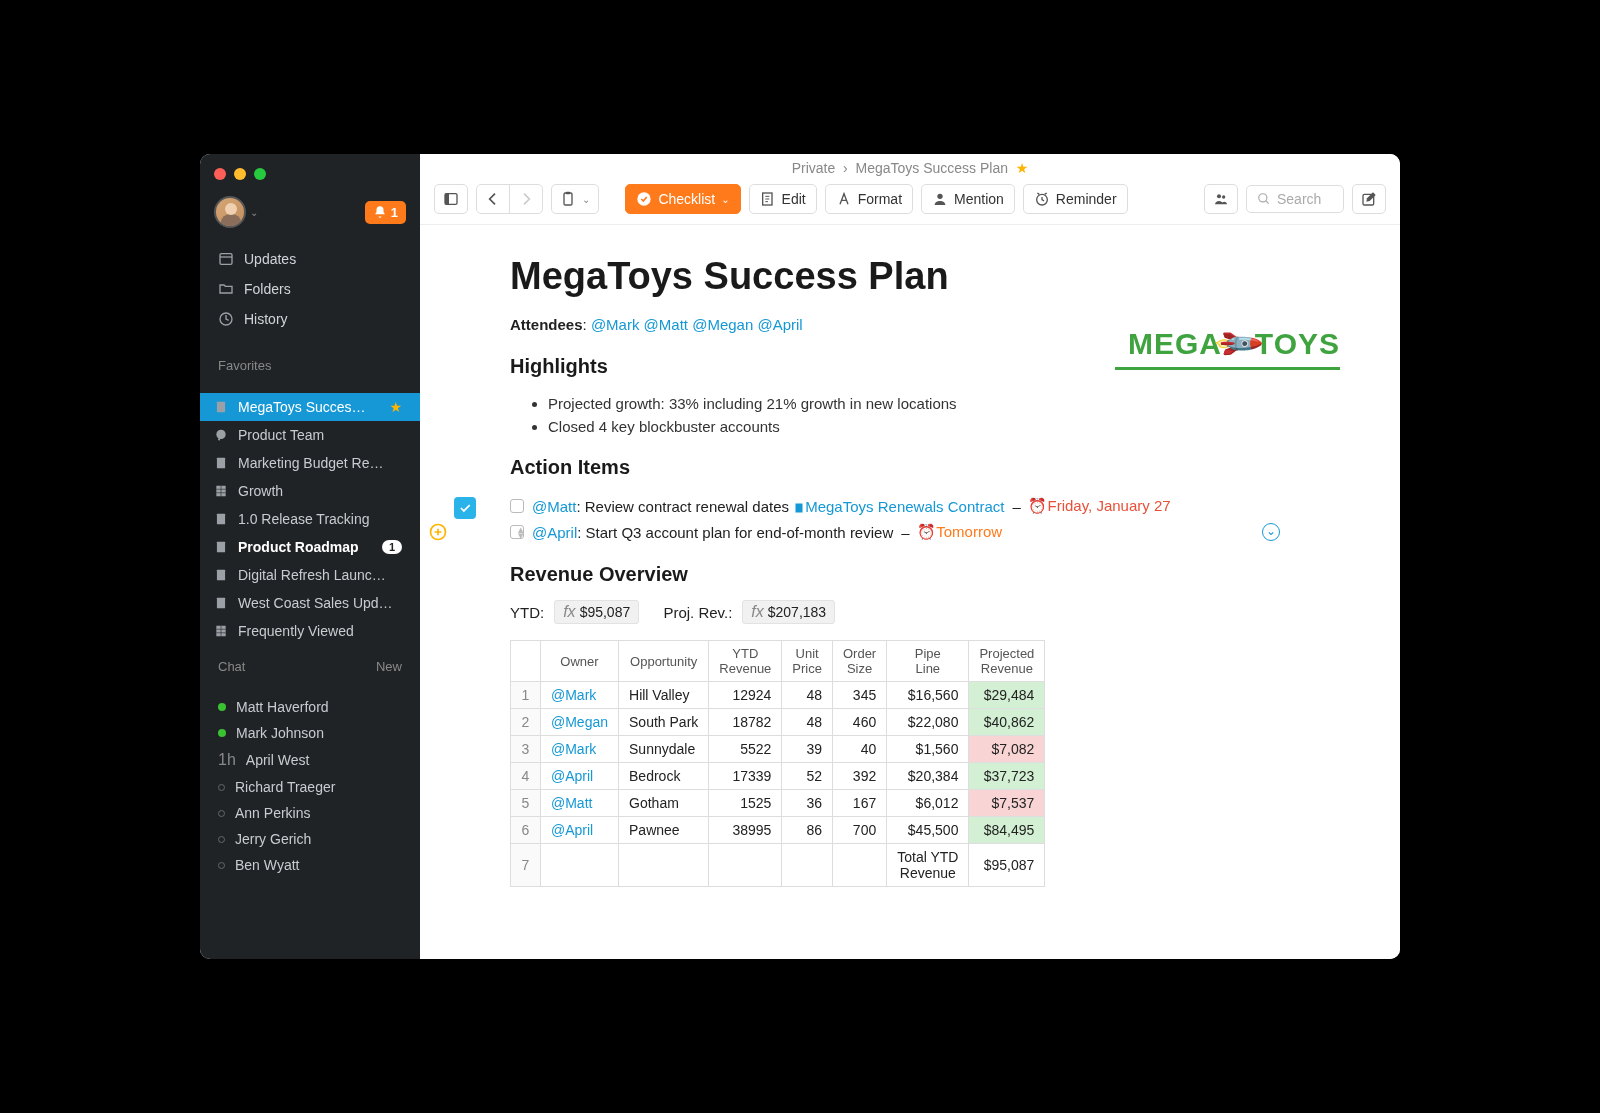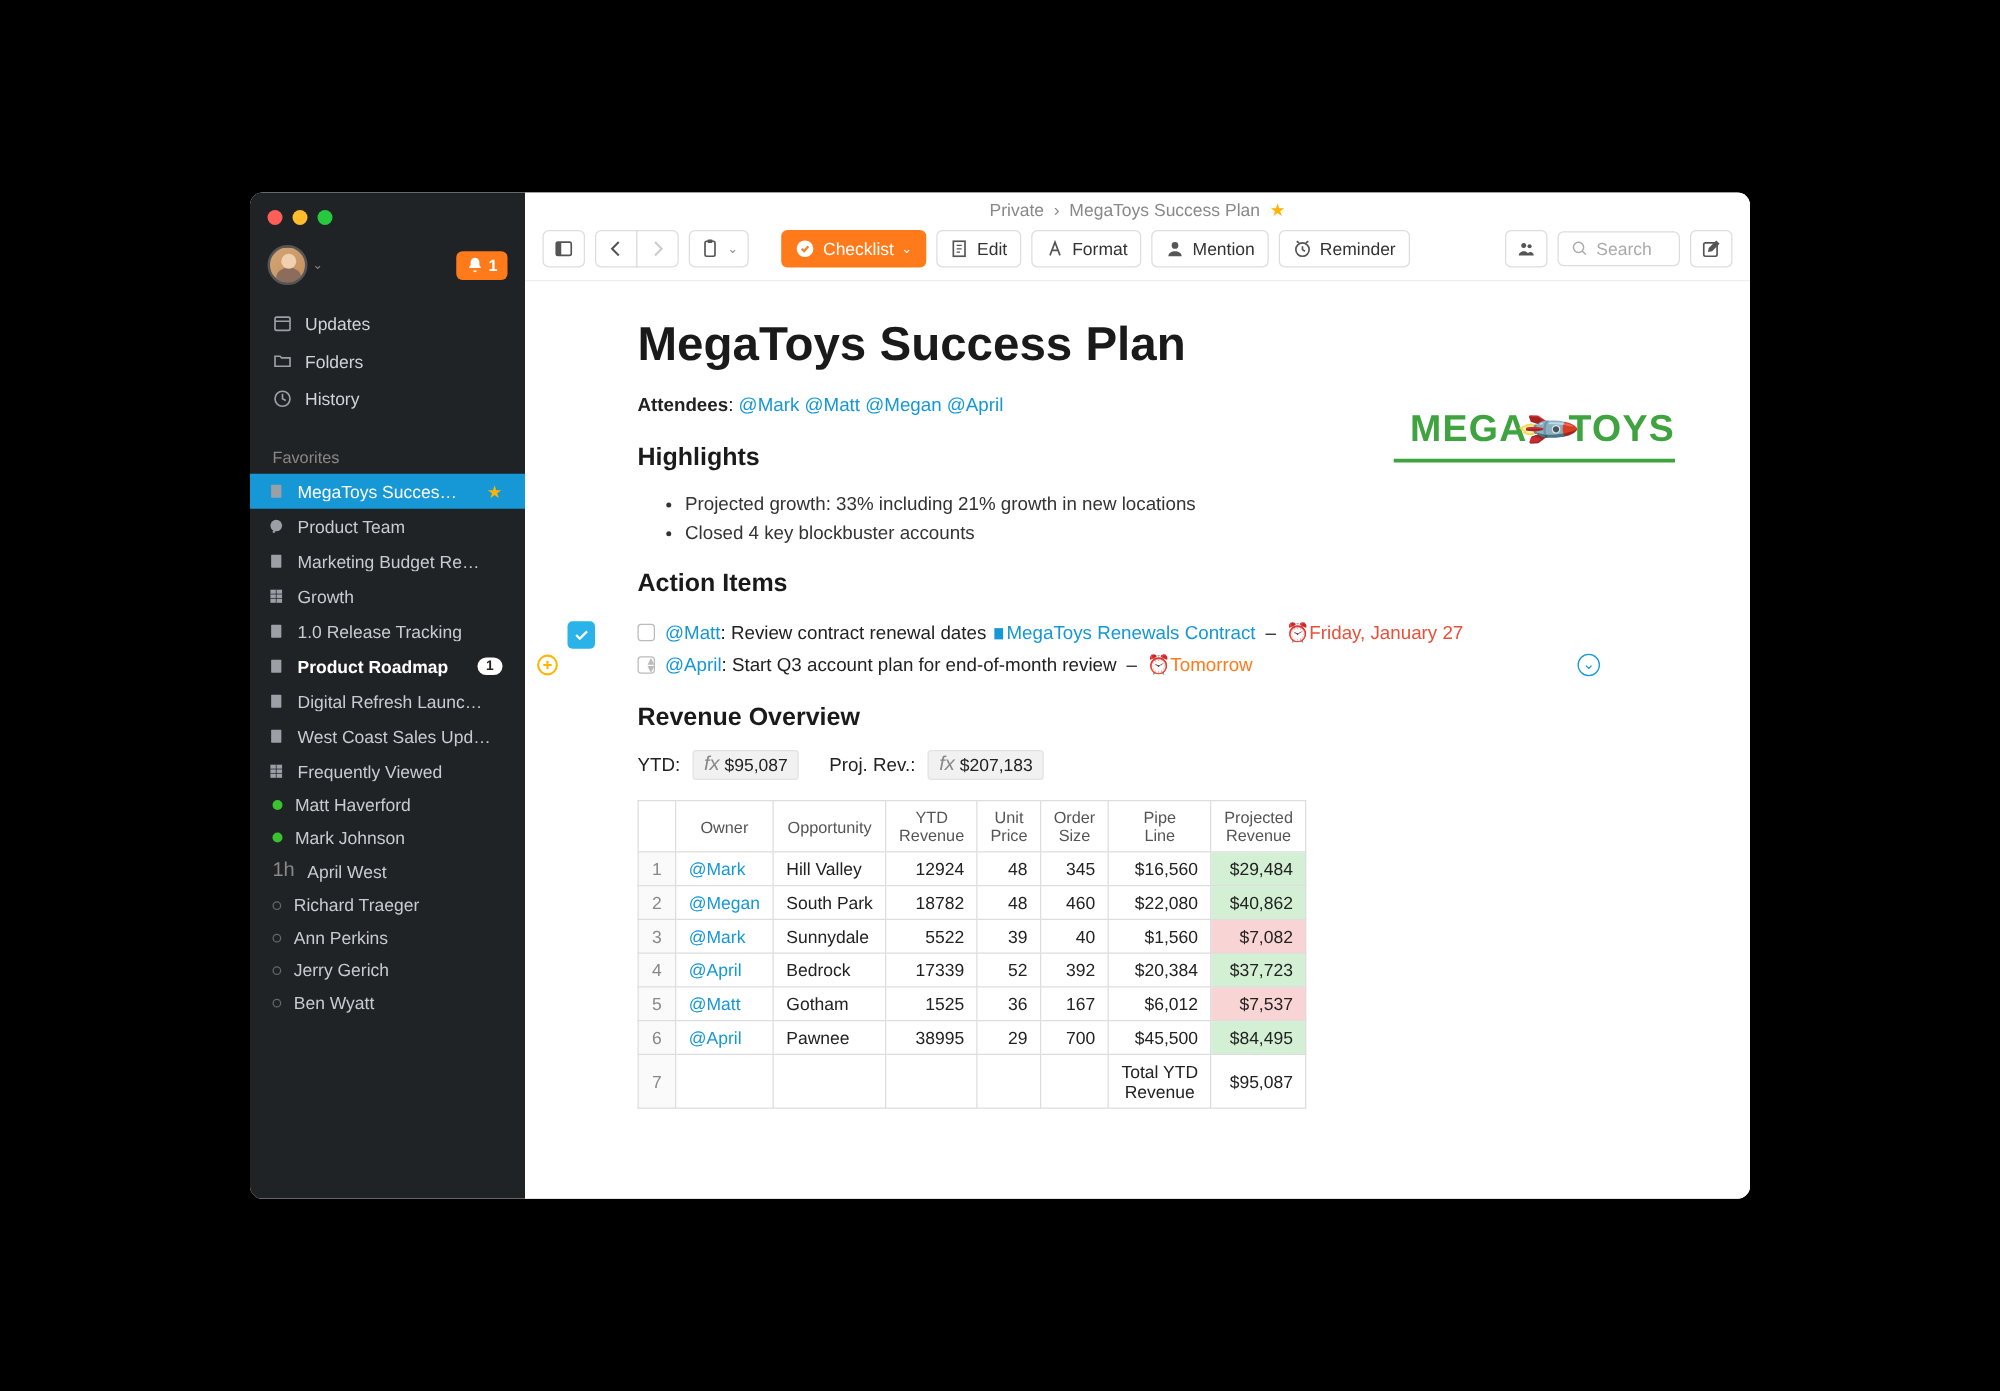--- a/index.html
+++ b/index.html
@@ -13,21 +13,21 @@
 .avatar { width: 32px; height: 32px; border-radius: 50%; background: linear-gradient(135deg,#d4a574,#c49060); border: 2px solid #555; position:relative; overflow:hidden;}
 .avatar::after{content:'';position:absolute;top:5px;left:9px;width:12px;height:12px;border-radius:50%;background:#f0d0b0;}
 .avatar::before{content:'';position:absolute;bottom:-4px;left:5px;width:20px;height:16px;border-radius:50% 50% 0 0;background:#8a6d5a;}
 .avwrap{display:flex;align-items:center;gap:4px;}
 .chev{color:#888;font-size:10px;}
 .notif { background: #ff7a1a; color: #fff; border-radius: 5px; padding: 4px 8px; font-weight: 600; display: flex; align-items: center; gap: 4px; font-size: 13px;}
 .notif svg{width:14px;height:14px;fill:#fff;}
 .sb-items { padding: 0 0 10px; }
 .sb-item { display: flex; align-items: center; gap: 10px; padding: 7px 18px; cursor: pointer; color:#d0d4d8;}
 .sb-icon { width: 16px; height: 16px; fill: #9aa0a6; flex-shrink:0;}
-.sb-section { padding: 14px 18px 6px; color: #888; font-size: 13px; display:flex; justify-content:space-between;}
+.sb-section { padding: 14px 18px 20px; color: #888; font-size: 13px; display:flex; justify-content:space-between;}
 .fav-item { display: flex; align-items: center; gap: 10px; padding: 6px 18px 6px 14px; cursor: pointer; font-size: 14px; position:relative;}
 .fav-item.active { background: #1598d5; color: #fff; }
 .fav-item .doc-icon { width: 14px; height: 16px; flex-shrink:0; }
 .fav-item .label { flex: 1; white-space: nowrap; overflow: hidden; text-overflow: ellipsis; }
 .fav-item.bold .label { font-weight: 700; color:#fff;}
 .badge { background: #fff; color: #222; border-radius: 10px; font-size: 11px; padding: 1px 7px; font-weight:700;}
 .star { color: #ffb400; }
 .chat-item { display: flex; align-items: center; gap: 10px; padding: 5px 18px; cursor: pointer; font-size: 14px;}
 .dot { width: 8px; height: 8px; border-radius: 50%; flex-shrink:0;}
 .dot.online { background: #3ac230; }
@@ -190,20 +190,24 @@
           <span class="label">West Coast Sales Upd…</span>
         </div>
         <div class="fav-item">
           <svg class="doc-icon" viewBox="0 0 24 24">
             <rect x="4" y="3" width="16" height="18" fill="#9aa0a6"></rect>
             <path d="M4 9h16M4 15h16M12 3v18" stroke="#202326" stroke-width="1"></path>
           </svg>
           <span class="label">Frequently Viewed</span>
         </div>
       </div>
+    <div class="sb-section">
+      <span>Chat</span>
+      <span style="color:#888;">New</span>
+    </div>
     <div id="sb-chats">
         <div class="chat-item">
           <span class="dot online"></span>
           <span>Matt Haverford</span>
         </div>
         <div class="chat-item">
           <span class="dot online"></span>
           <span>Mark Johnson</span>
         </div>
         <div class="chat-item">
@@ -430,21 +434,21 @@
               <td>36</td>
               <td>167</td>
               <td>$6,012</td>
               <td class="neg">$7,537</td>
             </tr>
             <tr>
               <td class="rownum">6</td>
               <td class="owner">@April</td>
               <td class="l">Pawnee</td>
               <td>38995</td>
-              <td>29</td>
+              <td>86</td>
               <td>700</td>
               <td>$45,500</td>
               <td class="pos">$84,495</td>
             </tr>
             <tr>
               <td class="rownum">7</td>
               <td></td>
               <td></td>
               <td></td>
               <td></td>

